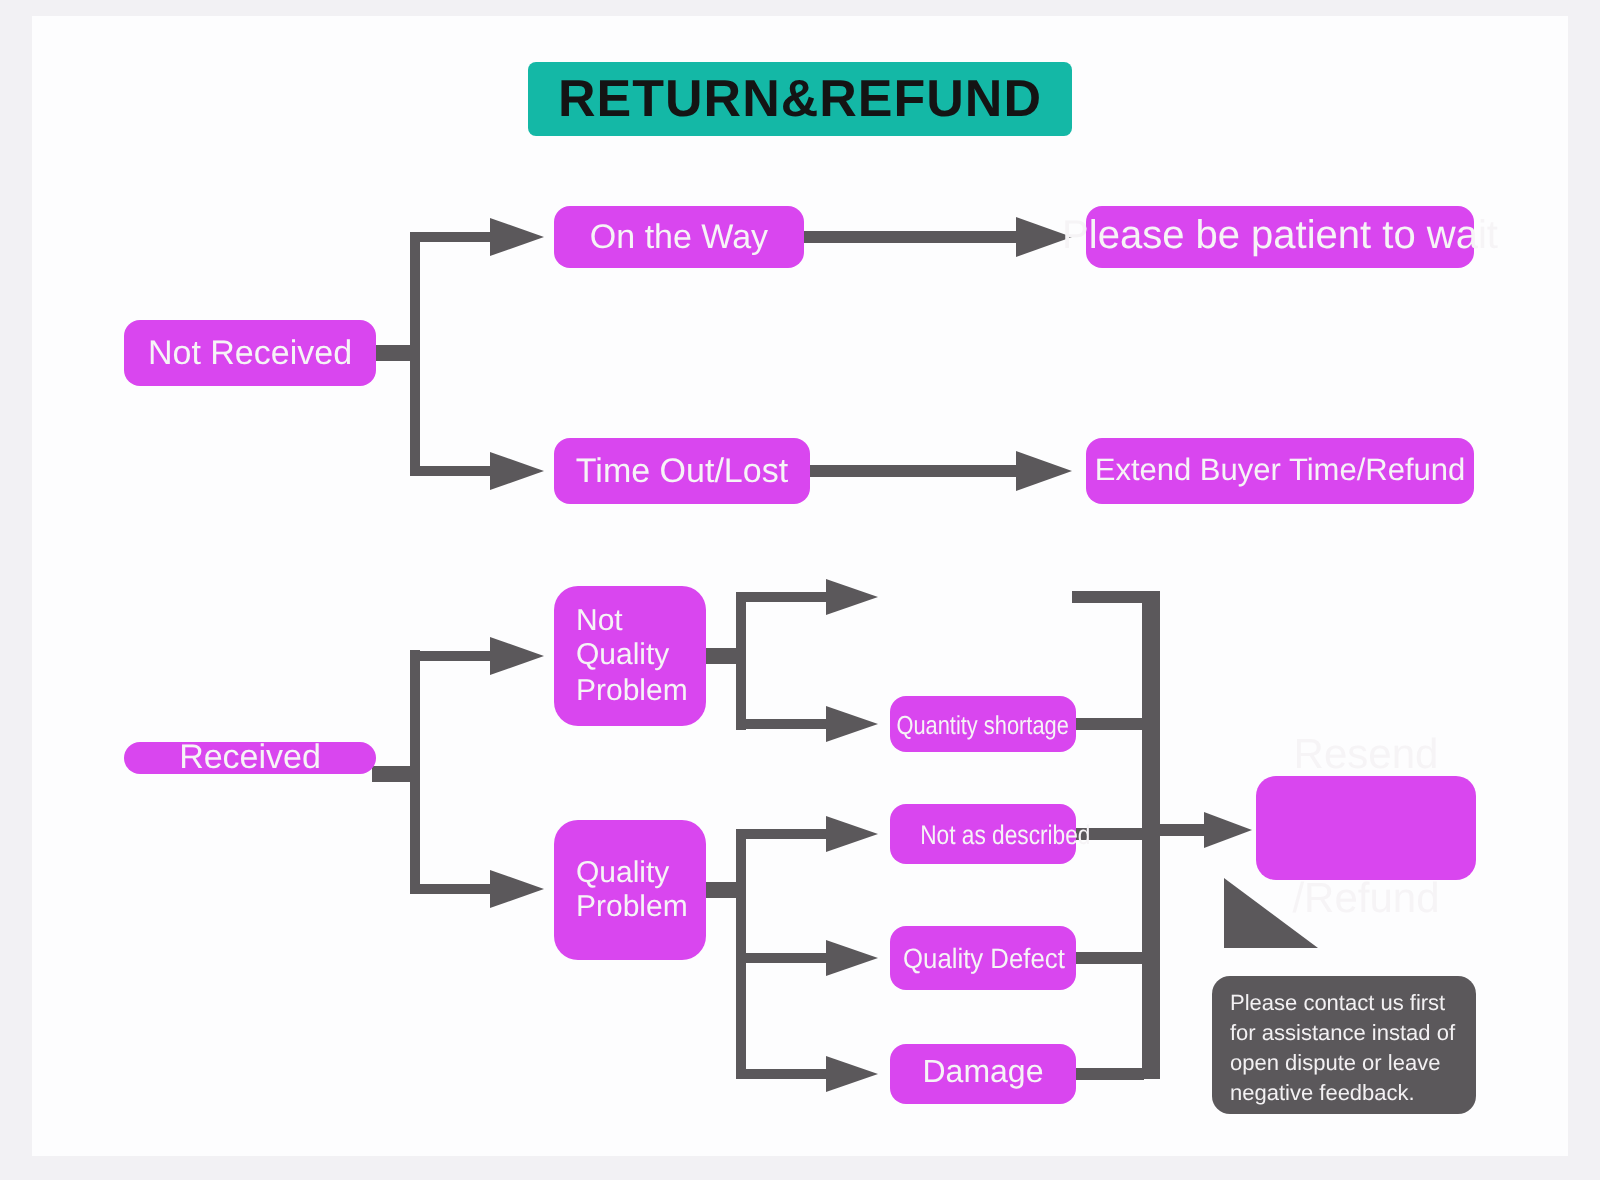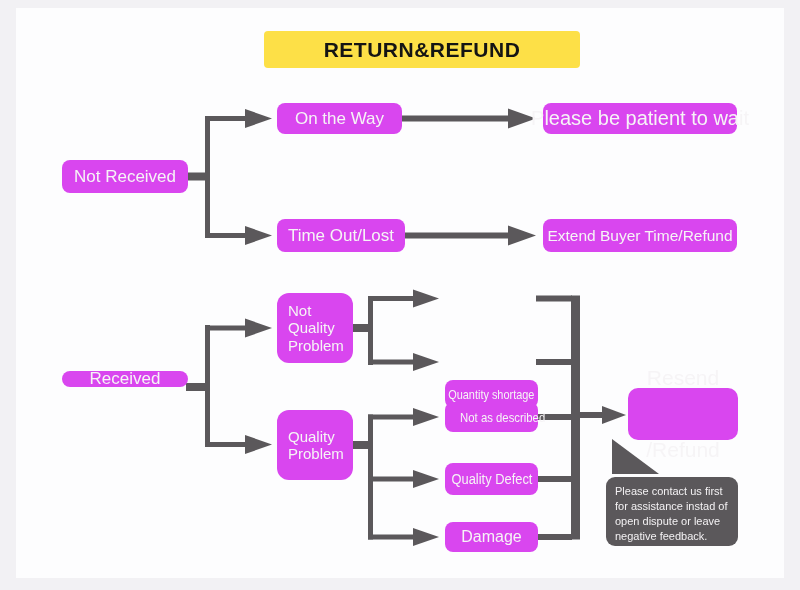--- a/index.html
+++ b/index.html
@@ -9,23 +9,23 @@
     font-family:"Liberation Sans","DejaVu Sans",sans-serif;
     position:relative;
   }
   .page{position:absolute;inset:0;width:800px;height:590px;}
   .card{
     position:absolute;left:16px;top:8px;width:768px;height:570px;
     background:#fdfdfe;
   }
   .connectors{position:absolute;left:0;top:0;z-index:1;}
   .title{
-    position:absolute;left:264px;top:31px;width:316px;height:37px;
-    background:#fde047;border-radius:4px;
-    color:#141414;font-size:21px;font-weight:700;letter-spacing:.5px;
+    position:absolute;left:264px;top:31px;width:272px;height:37px;
+    background:#14b8a6;border-radius:4px;
+    color:#141414;font-size:26px;font-weight:700;letter-spacing:.5px;
     display:flex;align-items:center;justify-content:center;
     z-index:2;
   }
   .node{
     position:absolute;z-index:2;
     background:#d946ef;color:#f6f4f6;
     border-radius:8px;
     display:flex;align-items:center;justify-content:center;
     text-align:center;white-space:nowrap;
     box-sizing:border-box;
@@ -34,21 +34,21 @@
     border-radius:12px;
     flex-direction:column;align-items:flex-start;justify-content:center;
     padding-left:11px;text-align:left;line-height:1.16;
   }
   .cond{transform:scaleX(.84);transform-origin:50% 50%;}
   .cond90{transform:scaleX(.92);transform-origin:50% 50%;}
   .resend{
     border-radius:10px;flex-direction:column;line-height:1.32;
   }
   .bubble{
-    position:absolute;left:606px;top:477px;width:132px;height:69px;
+    position:absolute;left:606px;top:488px;width:132px;height:69px;
     background:#5b585b;color:#f3f1f3;border-radius:9px;
     z-index:2;box-sizing:border-box;padding:7px 4px 0 9px;
     font-size:11px;line-height:1.36;text-align:left;
   }
 </style>
 </head>
 <body>
 
 <div class="page">
 
@@ -131,21 +131,21 @@
     <div>Quality</div>
     <div>Problem</div>
   </div>
 
   <div class="node big" style="left:277px;top:410px;width:76px;height:70px;font-size:15px;">
     <div>Quality</div>
     <div>Problem</div>
   </div>
 
 
-  <div class="node" style="left:445px;top:348px;width:93px;height:28px;font-size:13px;margin-top:32px;">
+  <div class="node" style="left:445px;top:348px;width:93px;height:28px;font-size:13px;">
     <span class="cond">Quantity shortage</span>
   </div>
 
   <div class="node" style="left:445px;top:402px;width:93px;height:30px;font-size:13.5px;padding-left:23px;">
     <span class="cond">Not as described</span>
   </div>
 
   <div class="node" style="left:445px;top:463px;width:93px;height:32px;font-size:14px;">
     <span class="cond90">Quality Defect</span>
   </div>

